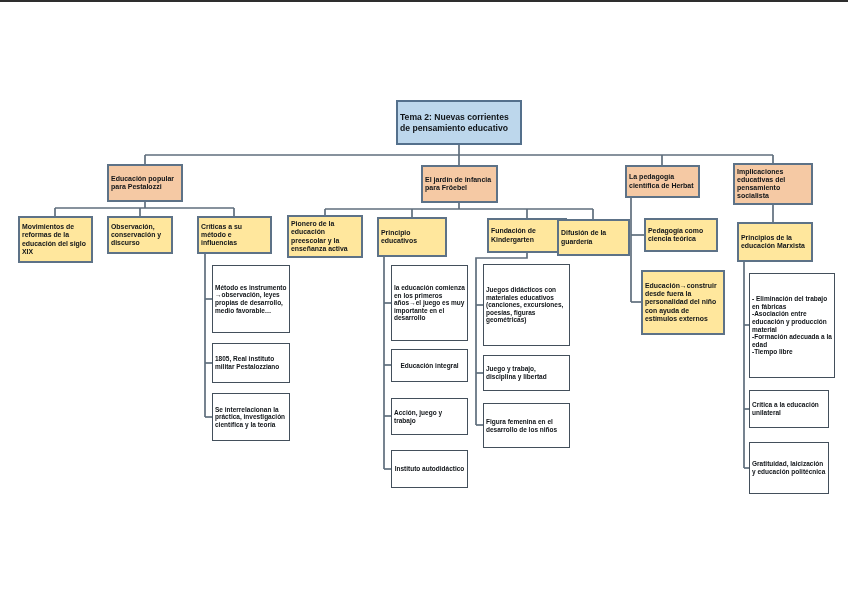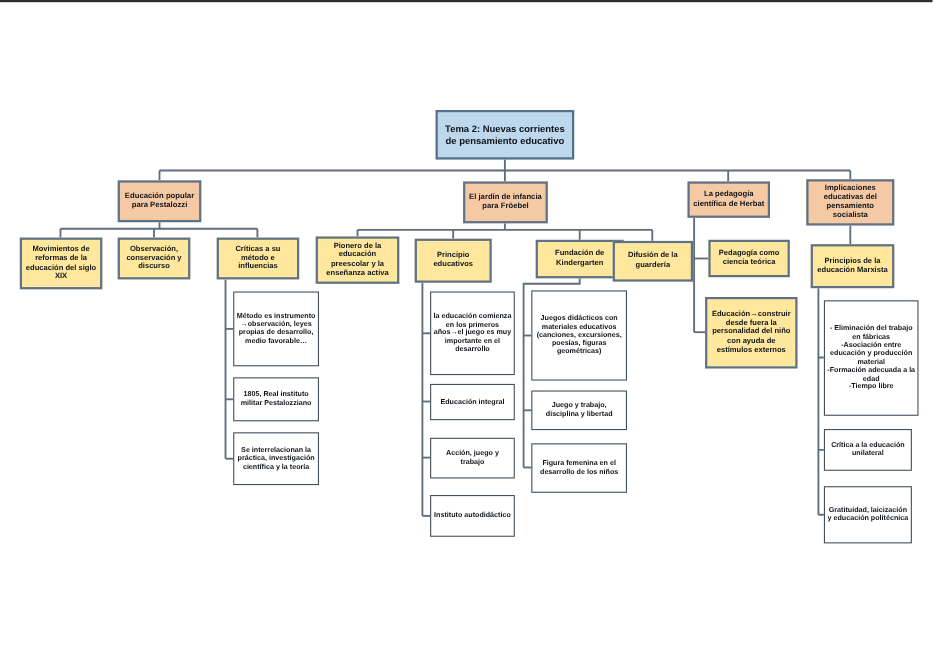--- a/index.html
+++ b/index.html
@@ -4,21 +4,21 @@
 <style>
   html,body{margin:0;padding:0;background:#ffffff;}
   .canvas{
     position:relative;width:848px;height:599px;background:#ffffff;overflow:hidden;
     font-family:"Liberation Sans", sans-serif;
   }
   .top-rule{position:absolute;left:0;top:0;width:848px;height:2px;background:#2e2e2e;}
   svg.connectors{position:absolute;left:0;top:0;}
   .node{
     position:absolute;display:flex;align-items:center;justify-content:center;
-    text-align:center;font-weight:bold;color:#101418;box-sizing:border-box;
+    font-weight:bold;color:#101418;box-sizing:border-box;
     padding:1px 2px;line-height:1.18;overflow:hidden;
   }
   .lv-root{background:#bdd7ec;border:2px solid #54708c;font-size:8.6px;}
   .lv-main{background:#f5c9a4;border:2px solid #5d7287;font-size:7px;}
   .lv-sub{background:#ffe79d;border:2px solid #5d7287;font-size:6.9px;}
   .lv-leaf{background:#ffffff;border:1.6px solid #434f5b;font-size:6.5px;}
   .pre{white-space:pre-line;}
 </style>
 </head>
 <body>

